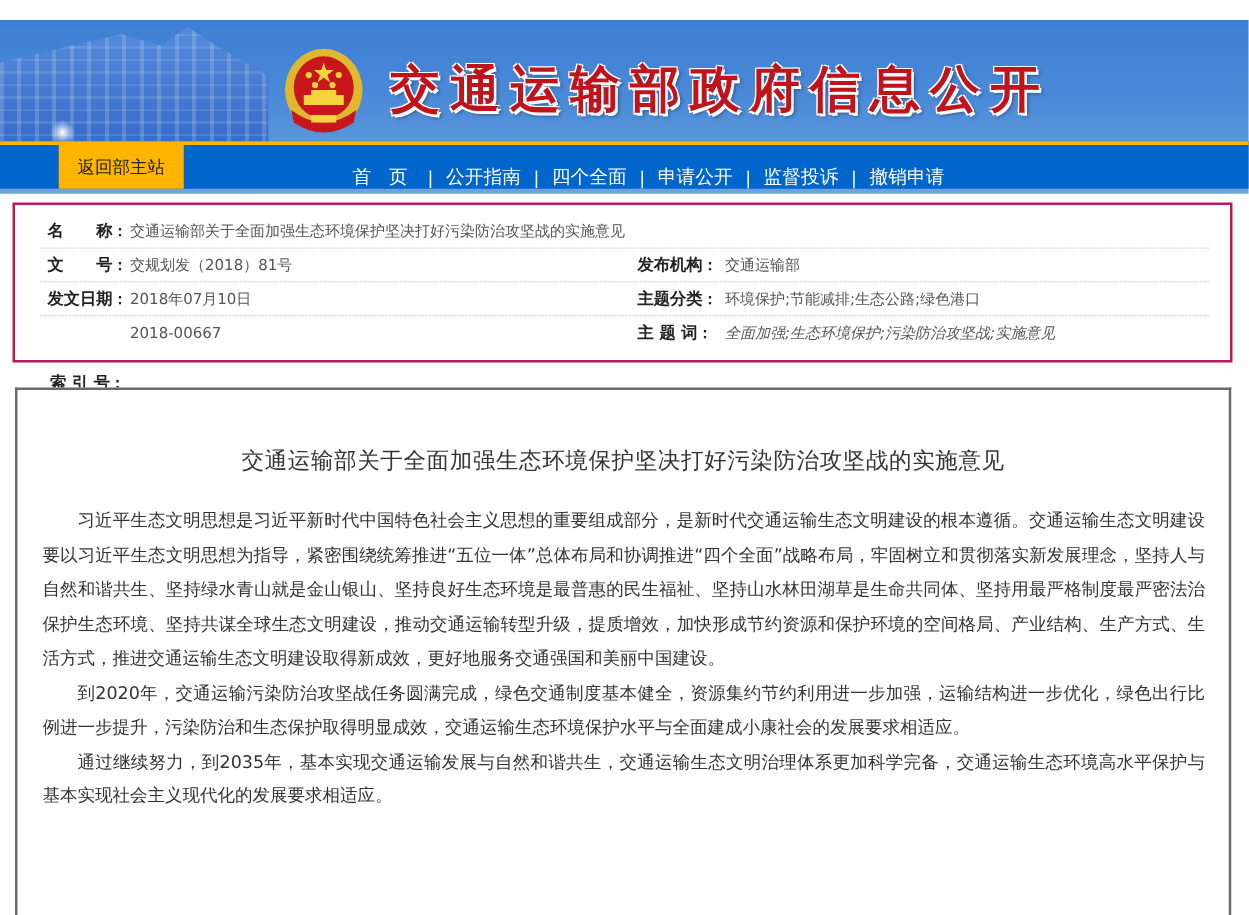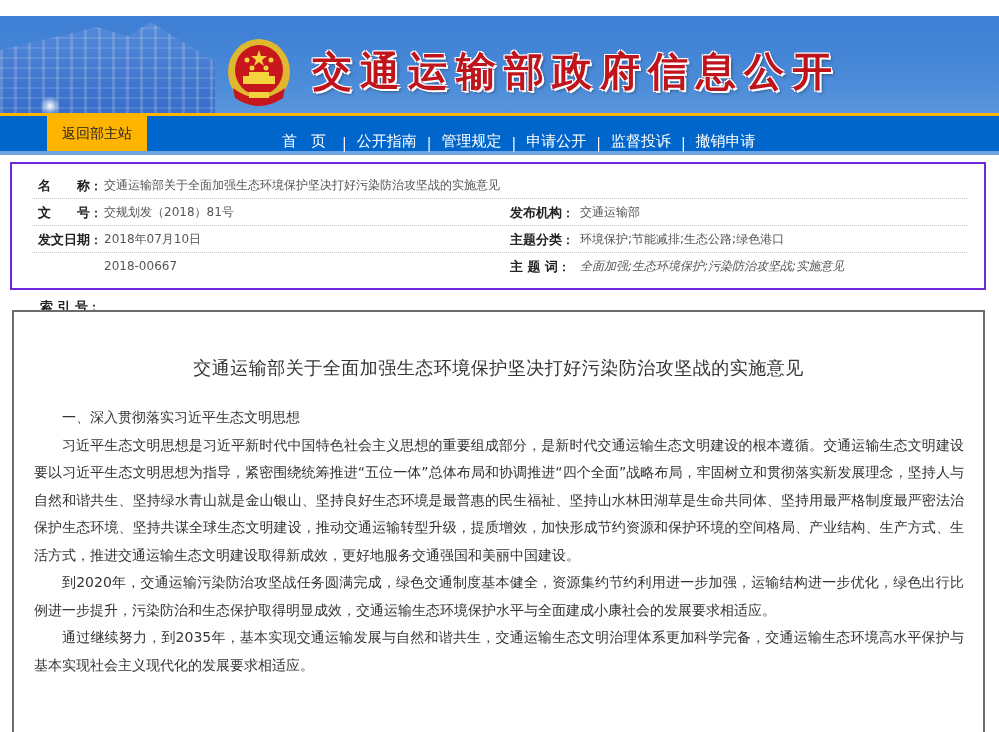--- a/index.html
+++ b/index.html
@@ -50,21 +50,21 @@
     position: absolute; left: 274px; top: 0; height: 35px;
     display: flex; align-items: flex-end; color: #ffffff; font-size: 15px;
   }
   .nav-links .item { padding: 0 8px; cursor: pointer; white-space: nowrap; }
   .nav-links .item.first { letter-spacing: 14px; padding-right: 0; }
   .nav-links .sep { color: #ffffff; font-size: 14px; padding: 0 2px; }
 
   
   .meta {
     position: absolute; left: 10px; top: 162px; width: 976px; height: 128px;
-    border: 2px solid #6d28d9; background: #fff;
+    border: 2px solid #be185d; background: #fff;
   }
   .meta .row {
     position: absolute; left: 20px; width: 935px; height: 27px;
     border-bottom: 1px dotted #cccccc; font-size: 12px; line-height: 27px;
   }
   .meta .row.last { border-bottom: none; }
   .meta .cell { position: absolute; top: 0; white-space: nowrap; }
   .meta .label { font-weight: bold; color: #222; font-size: 13px; }
   .meta .value { color: #555; }
   .meta .colon { font-weight: bold; color: #222; }
@@ -108,21 +108,21 @@
   <div class="site-title">交通运输部政府信息公开</div>
 </div>
 
 <div class="navbar">
   <div class="home-tab">返回部主站</div>
   <div class="nav-links">
     <span class="item first">首页</span>
     <span class="sep">|</span>
     <span class="item">公开指南</span>
     <span class="sep">|</span>
-    <span class="item">管理规定</span>
+    <span class="item">四个全面</span>
     <span class="sep">|</span>
     <span class="item">申请公开</span>
     <span class="sep">|</span>
     <span class="item">监督投诉</span>
     <span class="sep">|</span>
     <span class="item">撤销申请</span>
   </div>
 </div>
 
 <div class="meta">
@@ -163,18 +163,17 @@
     <span class="cell" style="left:478px;">
       <span class="label">主 题 词</span><span class="colon">：</span>
     </span>
     <span class="cell value" style="left:548px;font-style:italic;">全面加强;生态环境保护;污染防治攻坚战;实施意见</span>
   </div>
 </div>
 
 <div class="article">
   <div class="article-title">交通运输部关于全面加强生态环境保护坚决打好污染防治攻坚战的实施意见</div>
   <div class="article-body">
-    <p>一、深入贯彻落实习近平生态文明思想</p>
     <p>习近平生态文明思想是习近平新时代中国特色社会主义思想的重要组成部分，是新时代交通运输生态文明建设的根本遵循。交通运输生态文明建设要以习近平生态文明思想为指导，紧密围绕统筹推进“五位一体”总体布局和协调推进“四个全面”战略布局，牢固树立和贯彻落实新发展理念，坚持人与自然和谐共生、坚持绿水青山就是金山银山、坚持良好生态环境是最普惠的民生福祉、坚持山水林田湖草是生命共同体、坚持用最严格制度最严密法治保护生态环境、坚持共谋全球生态文明建设，推动交通运输转型升级，提质增效，加快形成节约资源和保护环境的空间格局、产业结构、生产方式、生活方式，推进交通运输生态文明建设取得新成效，更好地服务交通强国和美丽中国建设。</p>
     <p>到2020年，交通运输污染防治攻坚战任务圆满完成，绿色交通制度基本健全，资源集约节约利用进一步加强，运输结构进一步优化，绿色出行比例进一步提升，污染防治和生态保护取得明显成效，交通运输生态环境保护水平与全面建成小康社会的发展要求相适应。</p>
     <p>通过继续努力，到2035年，基本实现交通运输发展与自然和谐共生，交通运输生态文明治理体系更加科学完备，交通运输生态环境高水平保护与基本实现社会主义现代化的发展要求相适应。</p>
   </div>
 </div>
 
 </body></html>

